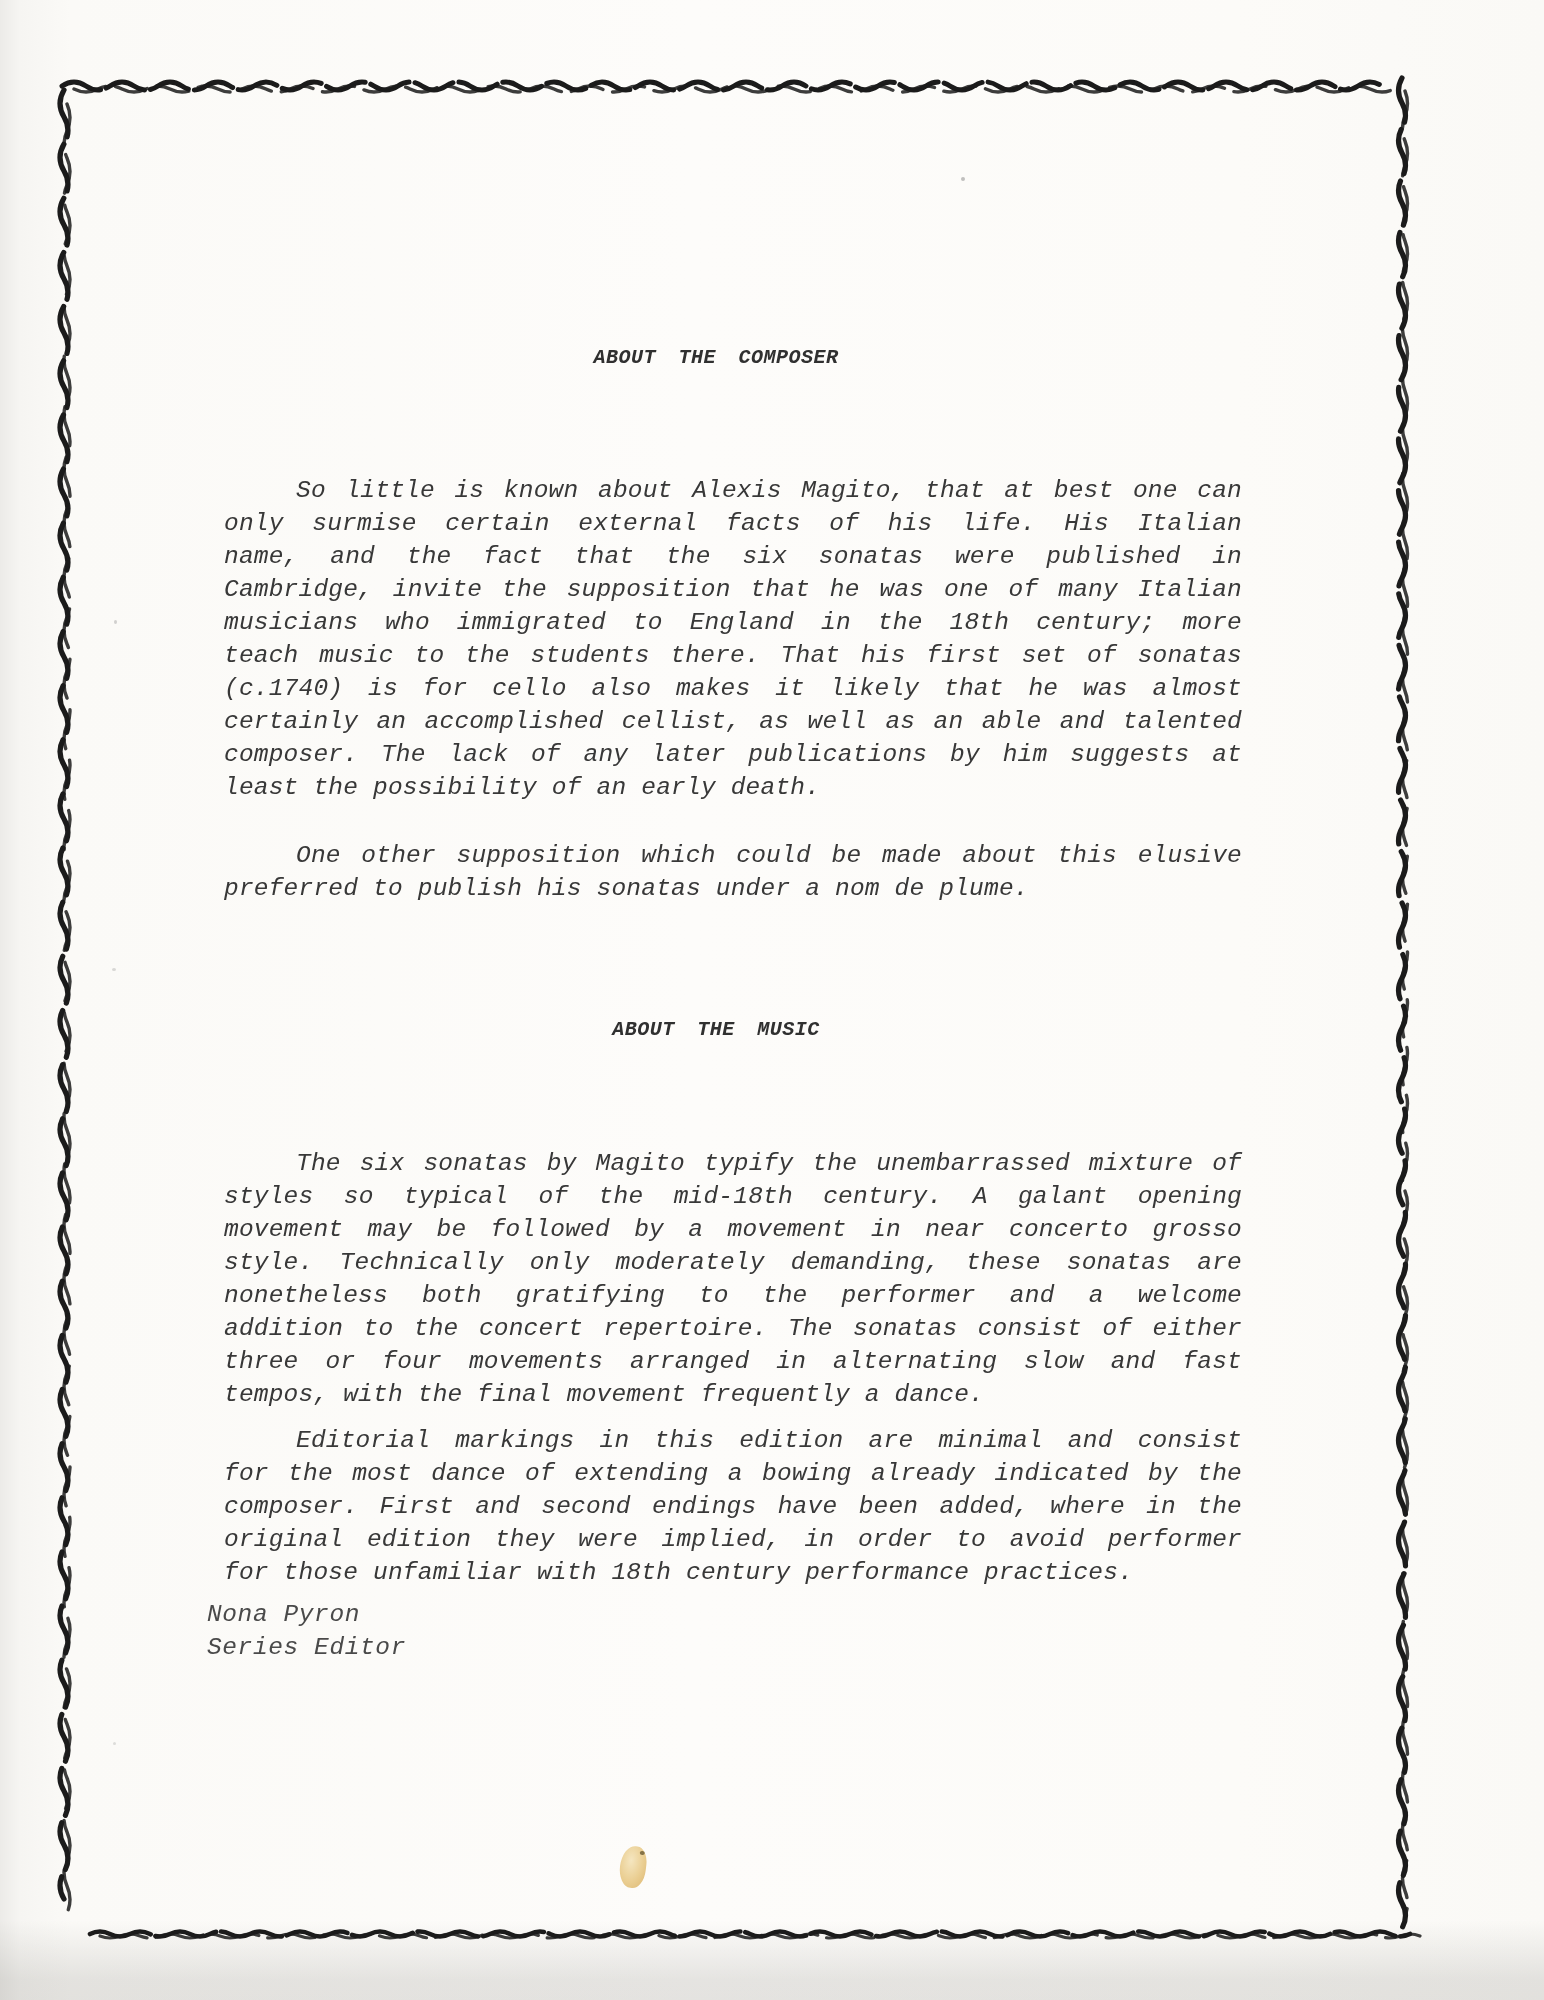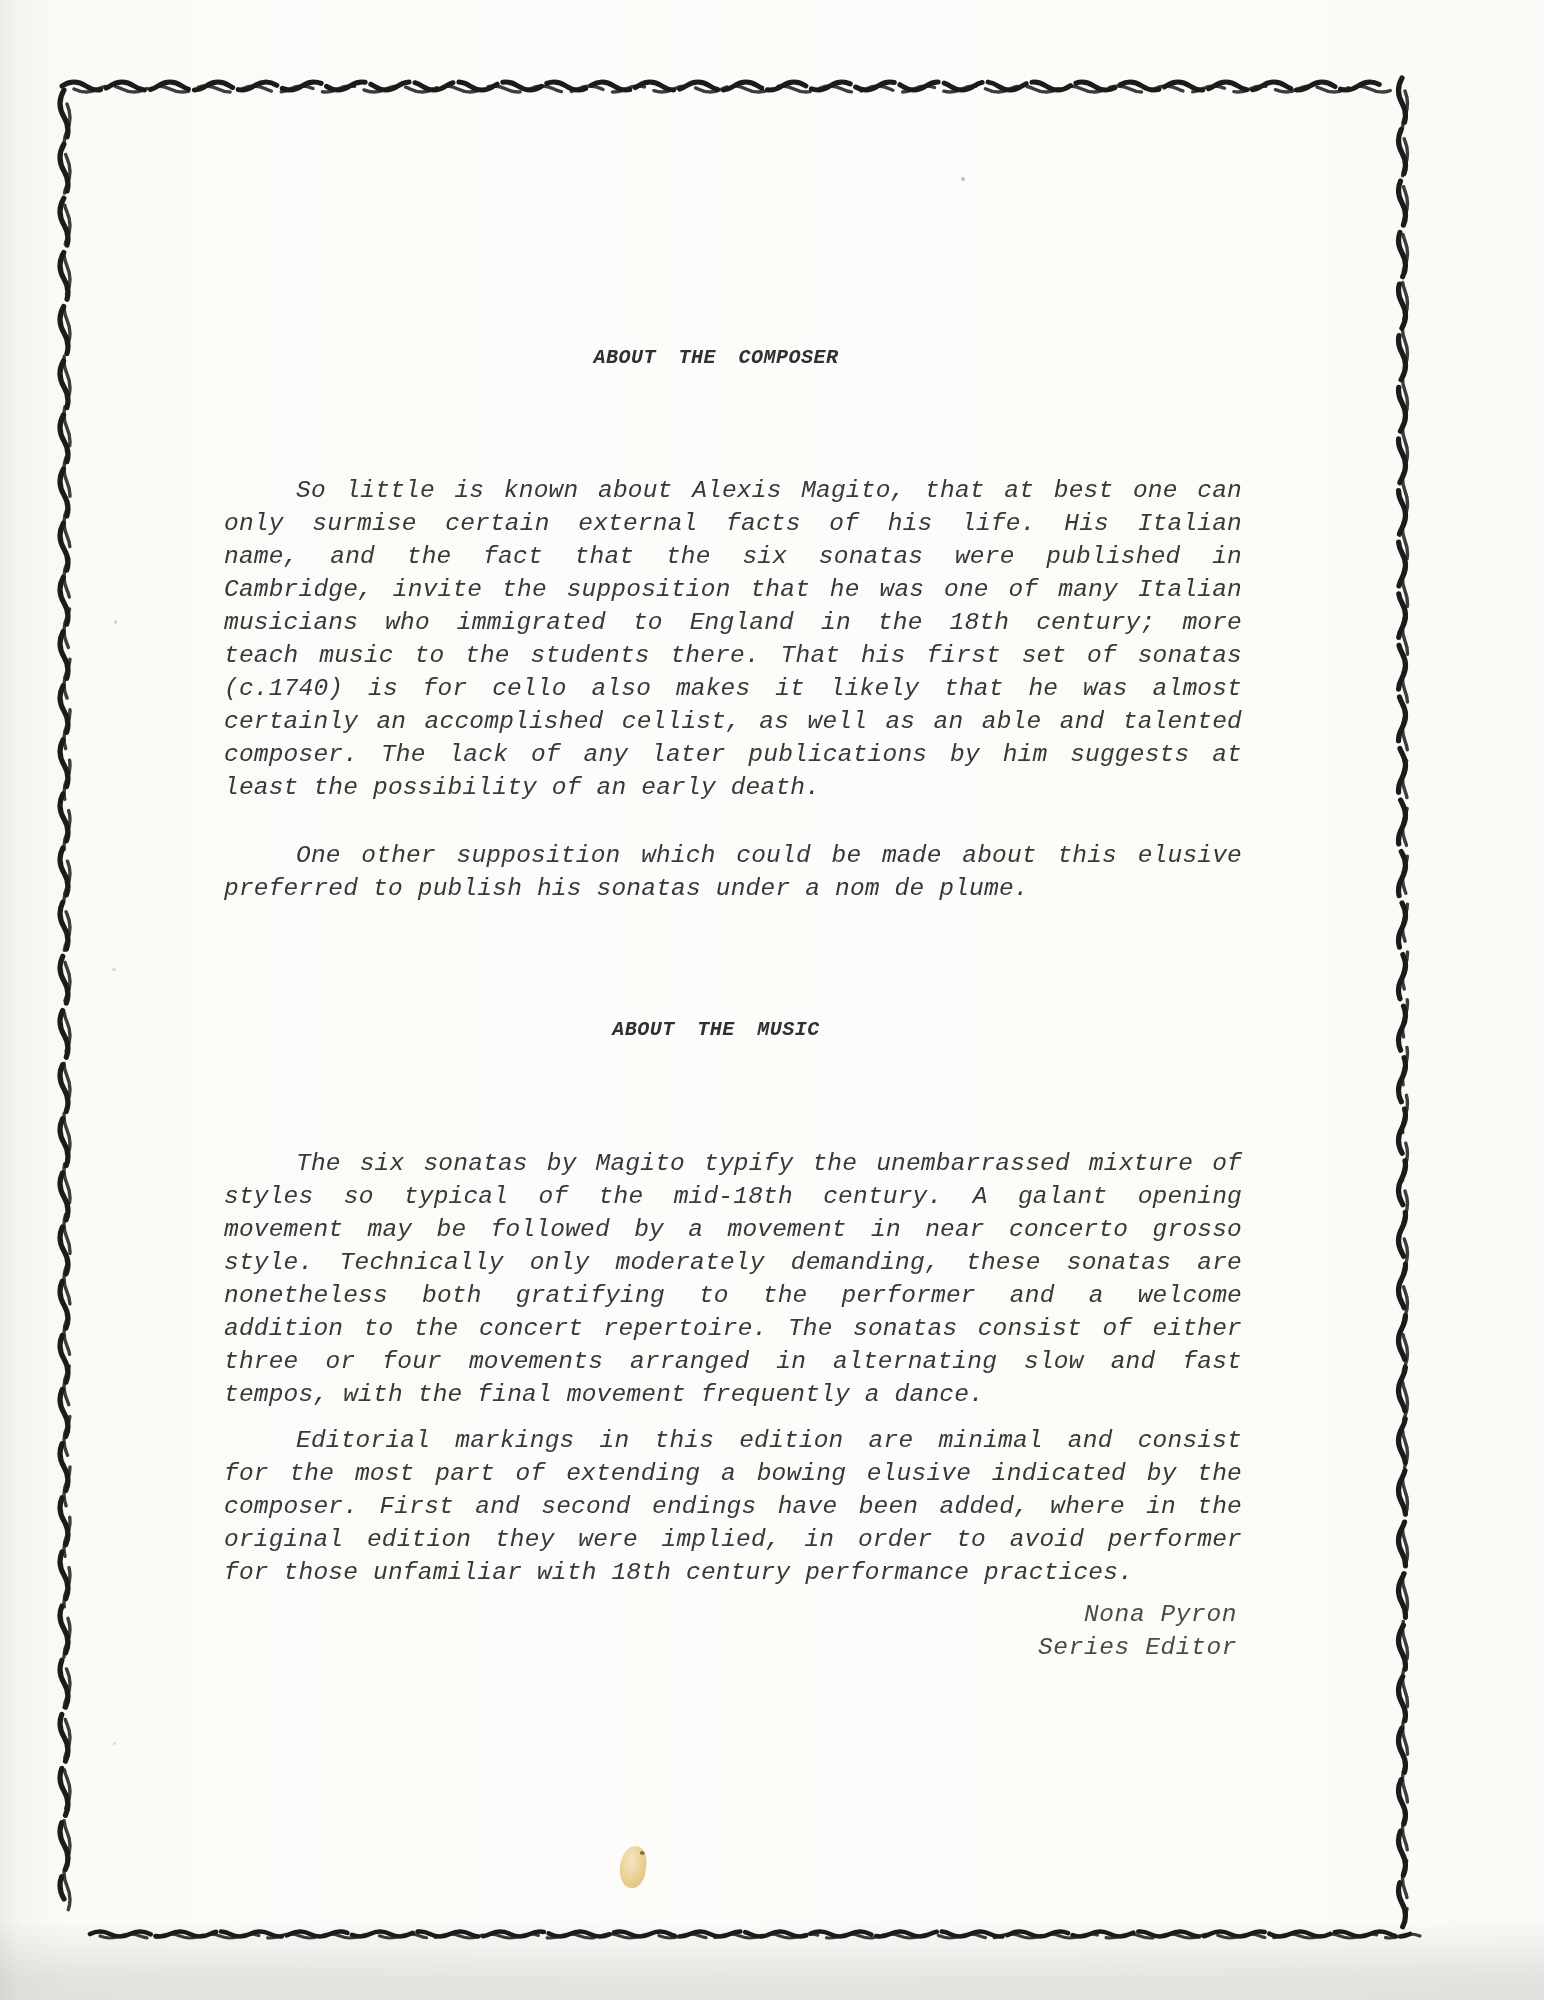--- a/index.html
+++ b/index.html
@@ -40,23 +40,22 @@
     line-height: 33px;
     font-size: 24.5px;
     text-align: justify;
     text-align-last: justify;
     letter-spacing: 0.2px;
   }
   .line.first { padding-left: 72px; }
   .line.last { text-align-last: left; }
   .signature {
     position: absolute;
-    left: 12px;
+    left: 0;
     width: 100%;
-    text-align: right;
   }
   .sig-line {
     height: 33px;
     line-height: 33px;
     font-size: 24.5px;
     letter-spacing: 0.6px;
     color: #4a4a4a;
   }
   .blemish {
     position: absolute;
@@ -135,21 +134,21 @@
         <div class="line">movement may be followed by a movement in near concerto grosso</div>
         <div class="line">style. Technically only moderately demanding, these sonatas are</div>
         <div class="line">nonetheless both gratifying to the performer and a welcome</div>
         <div class="line">addition to the concert repertoire. The sonatas consist of either</div>
         <div class="line">three or four movements arranged in alternating slow and fast</div>
         <div class="line last">tempos, with the final movement frequently a dance.</div>
       </div>
 
     <div class="para" style="top:1424px">
         <div class="line first">Editorial markings in this edition are minimal and consist</div>
-        <div class="line">for the most part of extending a bowing elusive indicated by the</div>
+        <div class="line">for the most dance of extending a bowing already indicated by the</div>
         <div class="line">composer. First and second endings have been added, where in the</div>
         <div class="line">original edition they were implied, in order to avoid performer</div>
         <div class="line last">for those unfamiliar with 18th century performance practices.</div>
       </div>
 
     <div class="signature" style="top:1598px">
       <div class="sig-line">Nona Pyron</div>
       <div class="sig-line">Series Editor</div>
     </div>
 

